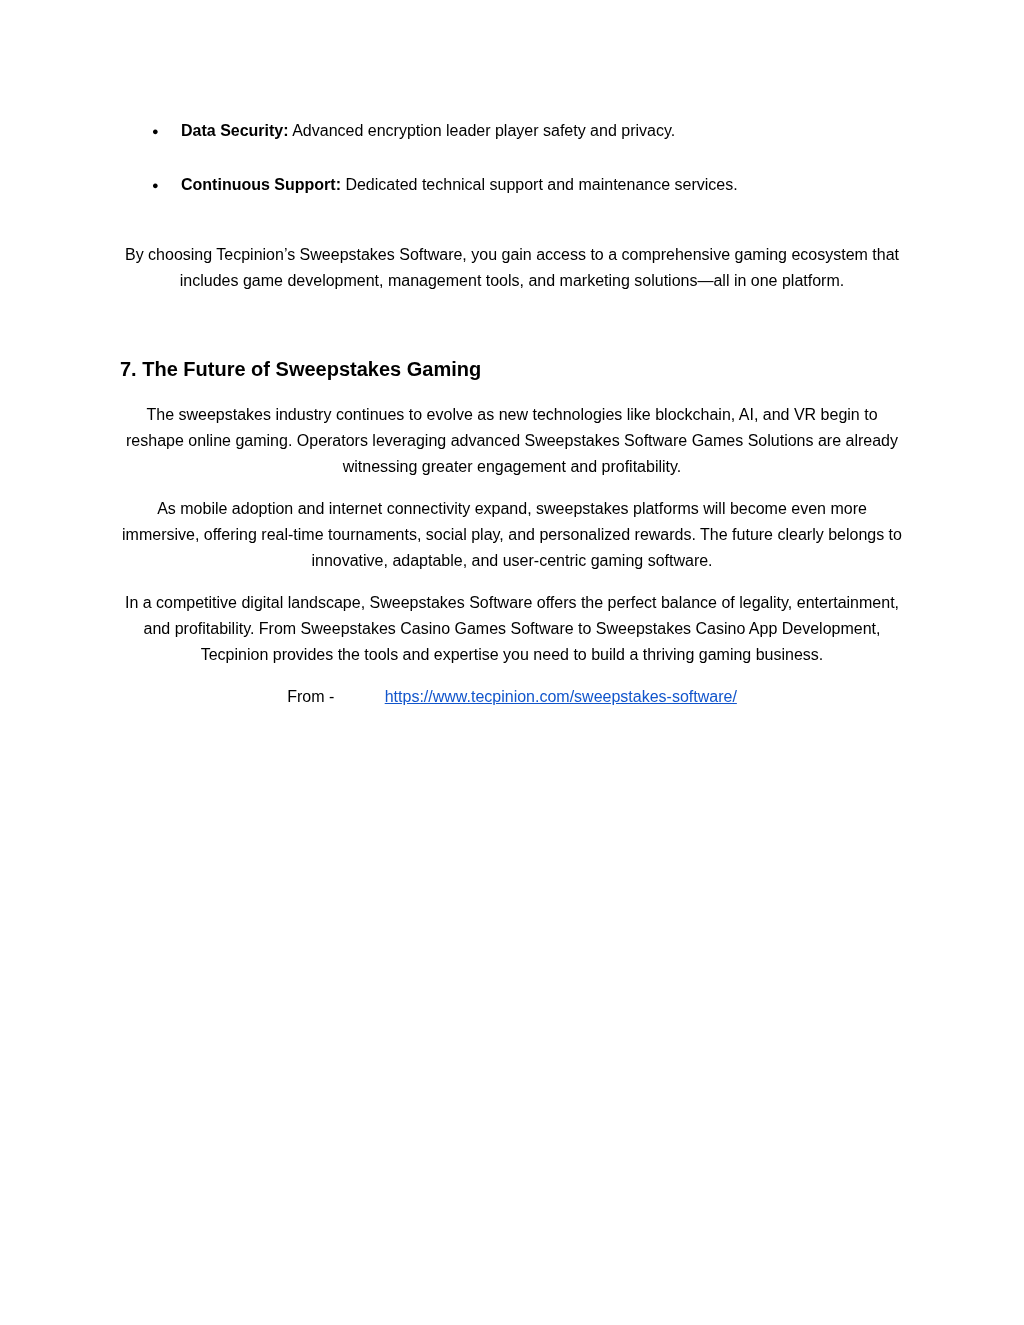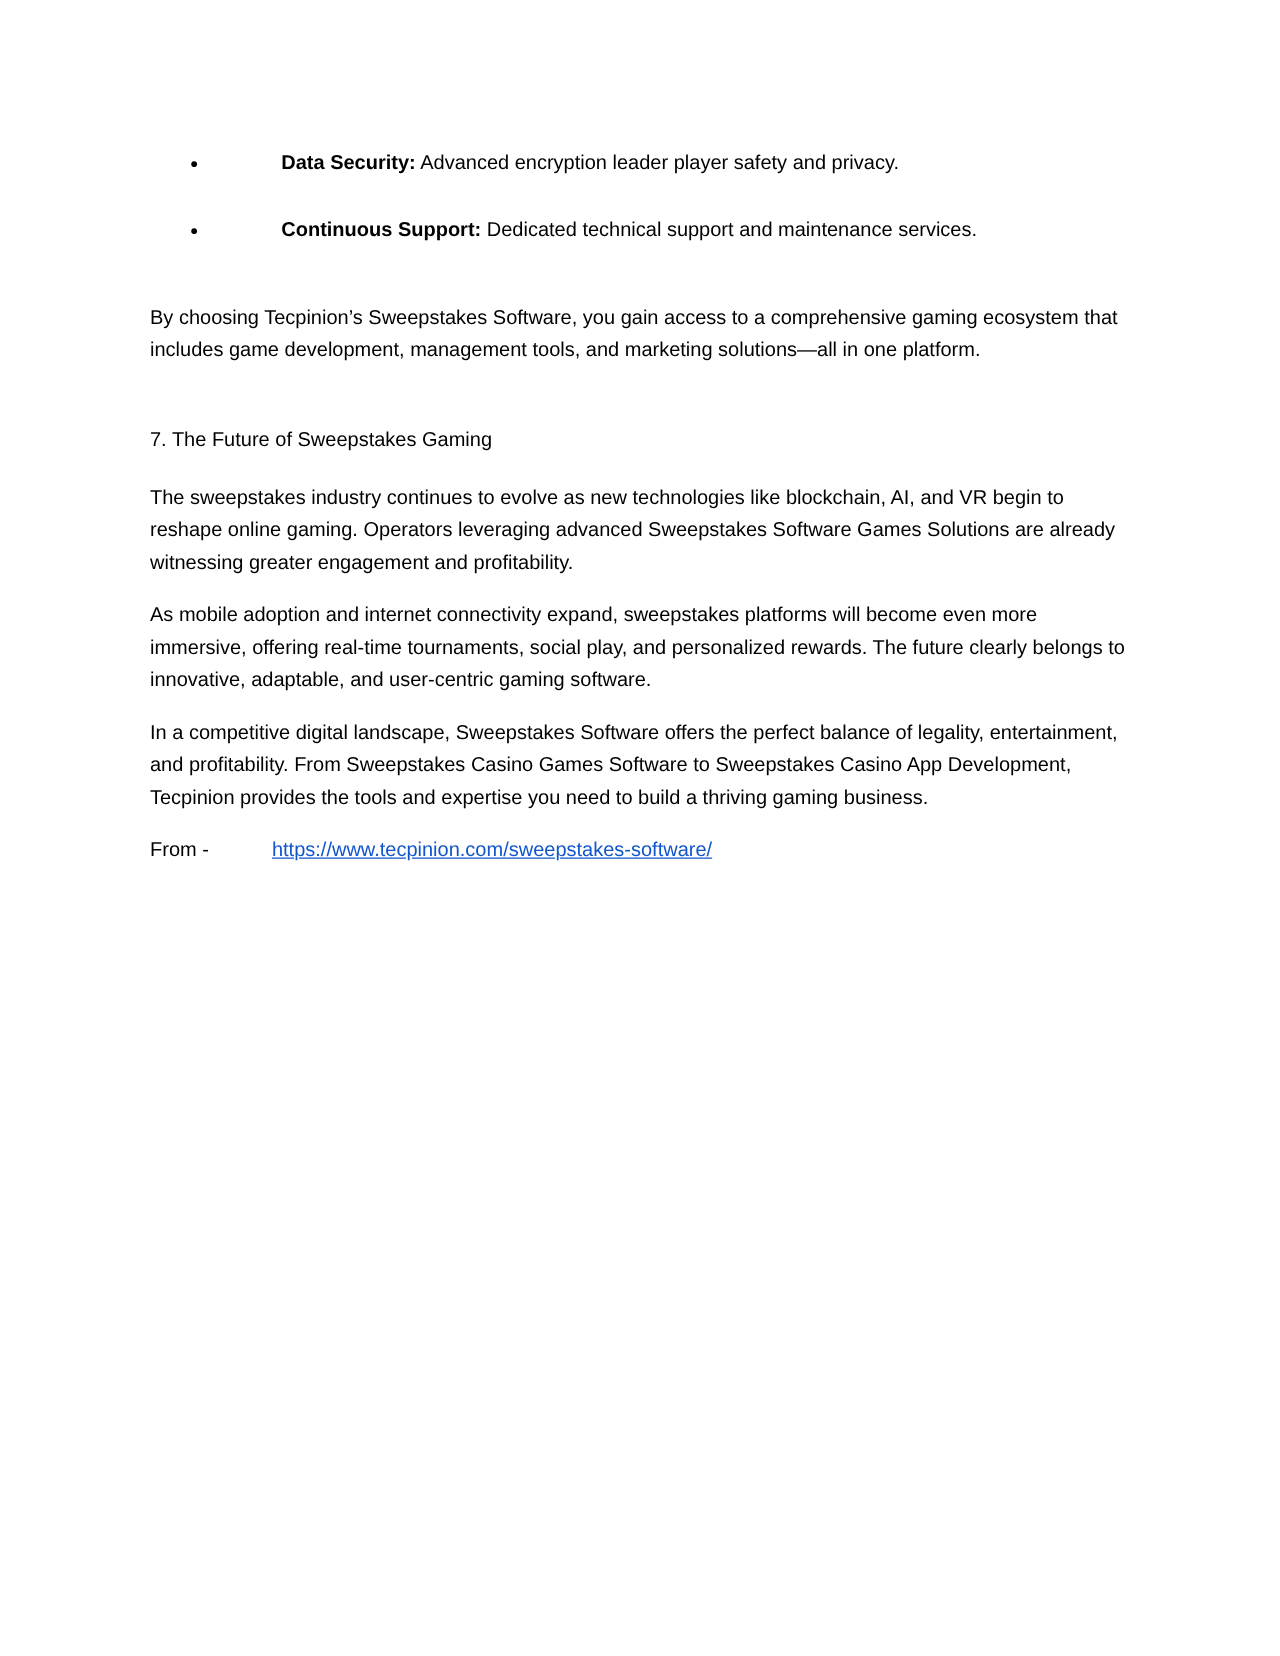--- a/index.html
+++ b/index.html
@@ -17,20 +17,21 @@
     padding: 118px 120px 0 120px;
     overflow: hidden;
   }
   .content {
     width: 784px;
   }
   p {
     font-size: 16px;
     line-height: 26px;
     margin: 0 0 16px 0;
+    text-align: center;
   }
   ul.bullets {
     list-style: none;
     margin: 0;
     padding: 0;
   }
   ul.bullets li {
     position: relative;
     padding-left: 61px;
     font-size: 16px;
@@ -39,27 +40,27 @@
   ul.bullets li + li {
     margin-top: 28px;
   }
   ul.bullets li .bullet-dot {
     position: absolute;
     left: 32px;
     top: 0;
     font-size: 11px;
     line-height: 26px;
   }
-  .bold { font-weight: bold; margin-left: 44px; }
+  .bold { font-weight: bold; }
   .intro-para { margin-top: 44px; }
   h2.doc-heading {
-    font-size: 16px;
+    font-size: 20px;
     line-height: 26px;
-    font-weight: normal;
-    margin: 46px 0 20px 0;
+    font-weight: bold;
+    margin: 62px 0 20px 0;
   }
   h2.doc-heading.mt-lg { margin-top: 72px; }
   a.doc-link {
     color: #1155cc;
     text-decoration: underline;
     cursor: pointer;
     margin-left: 46px;
   }
 </style>
 </head>

